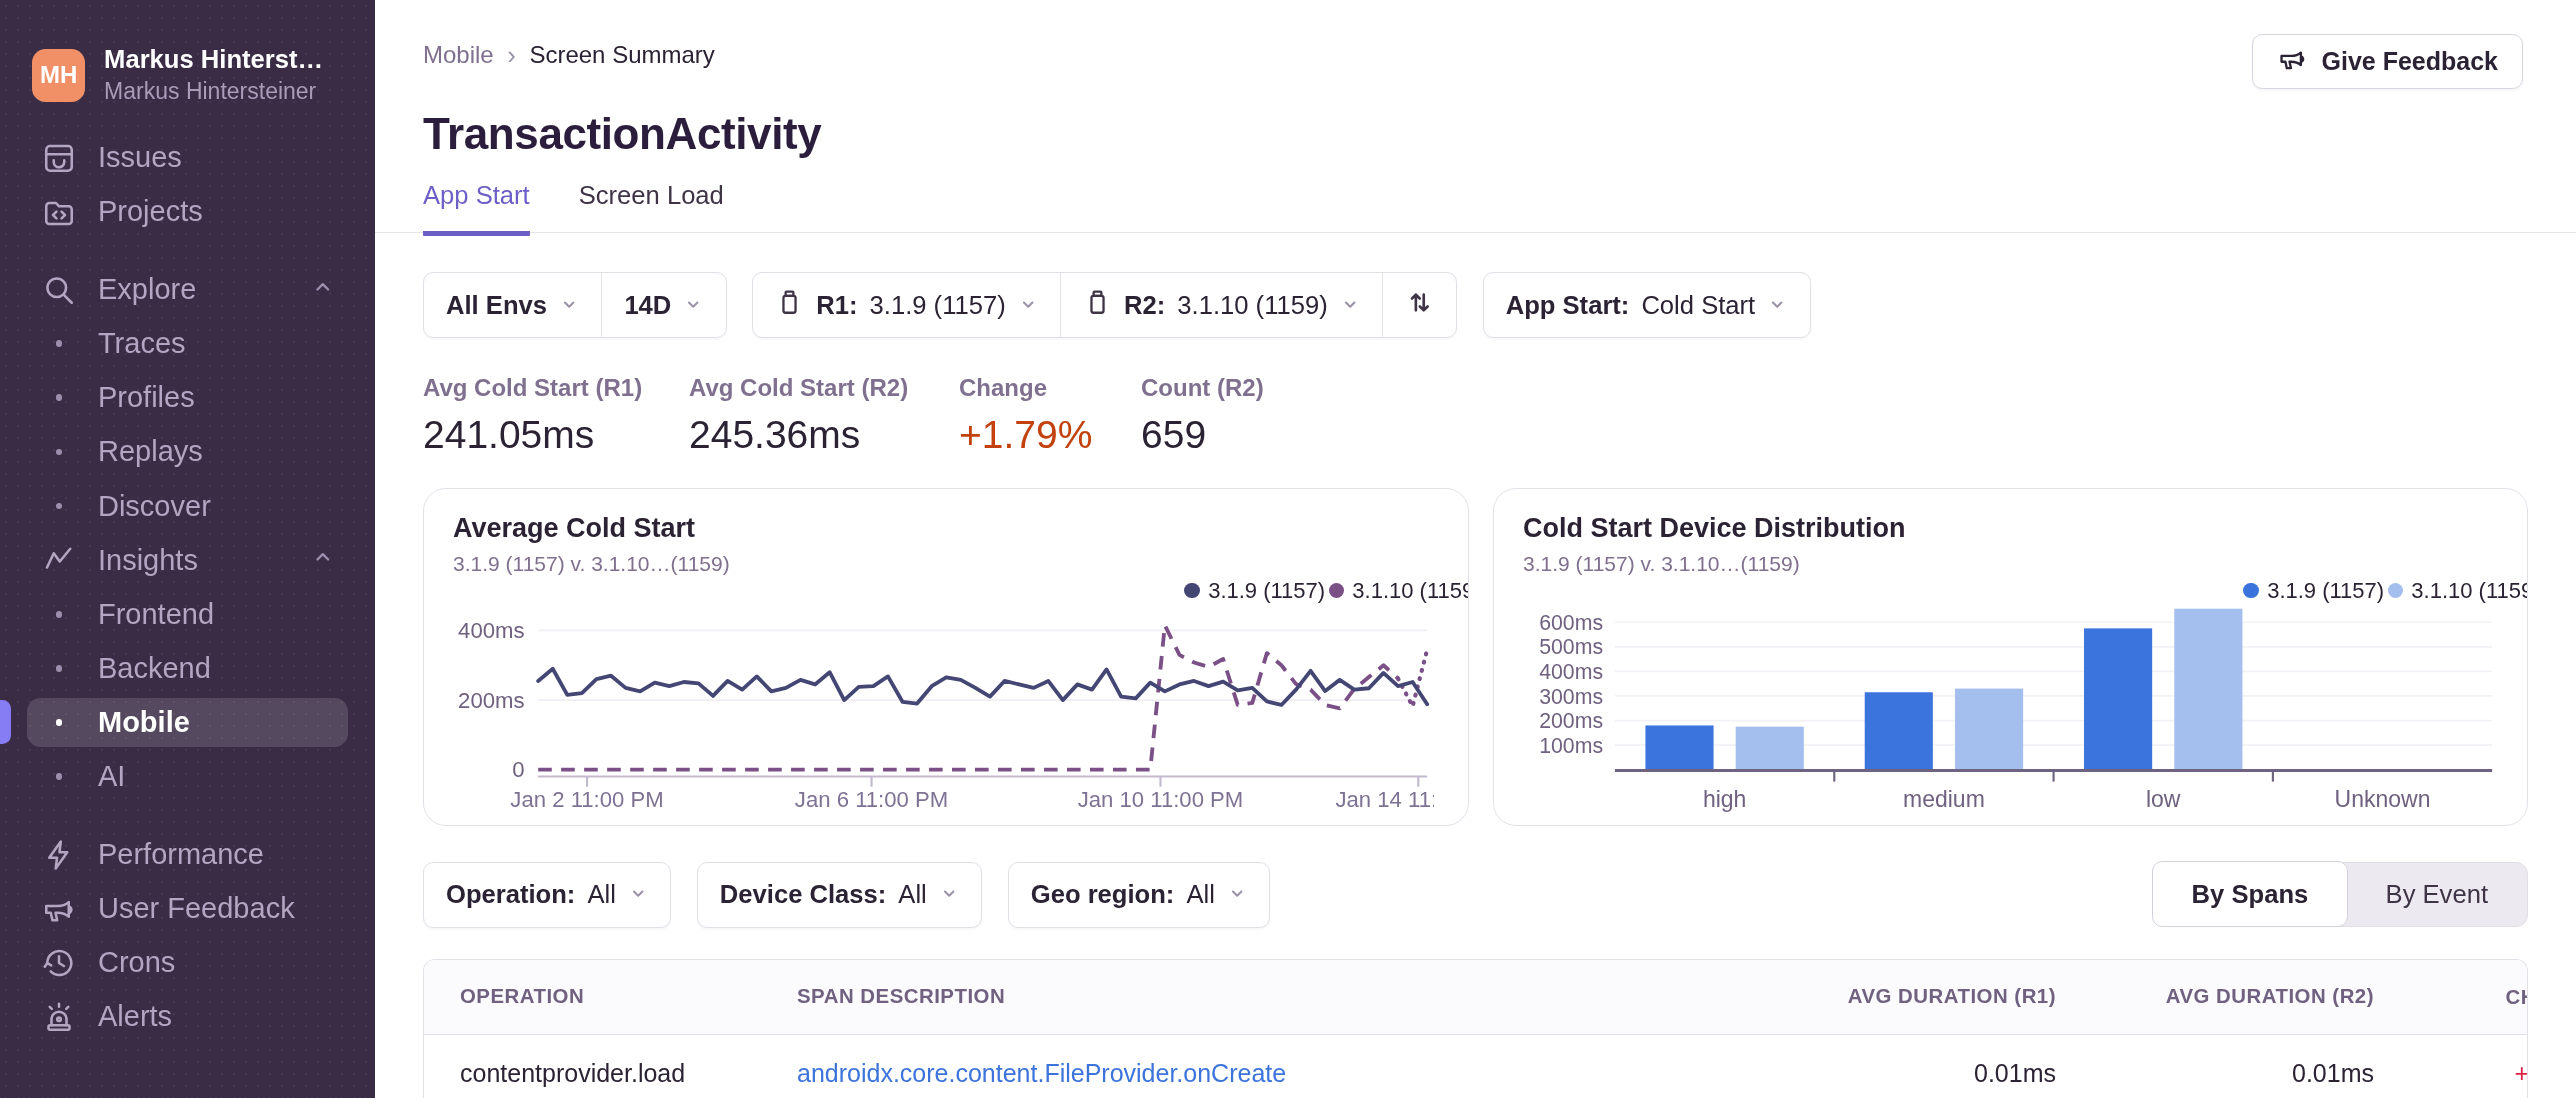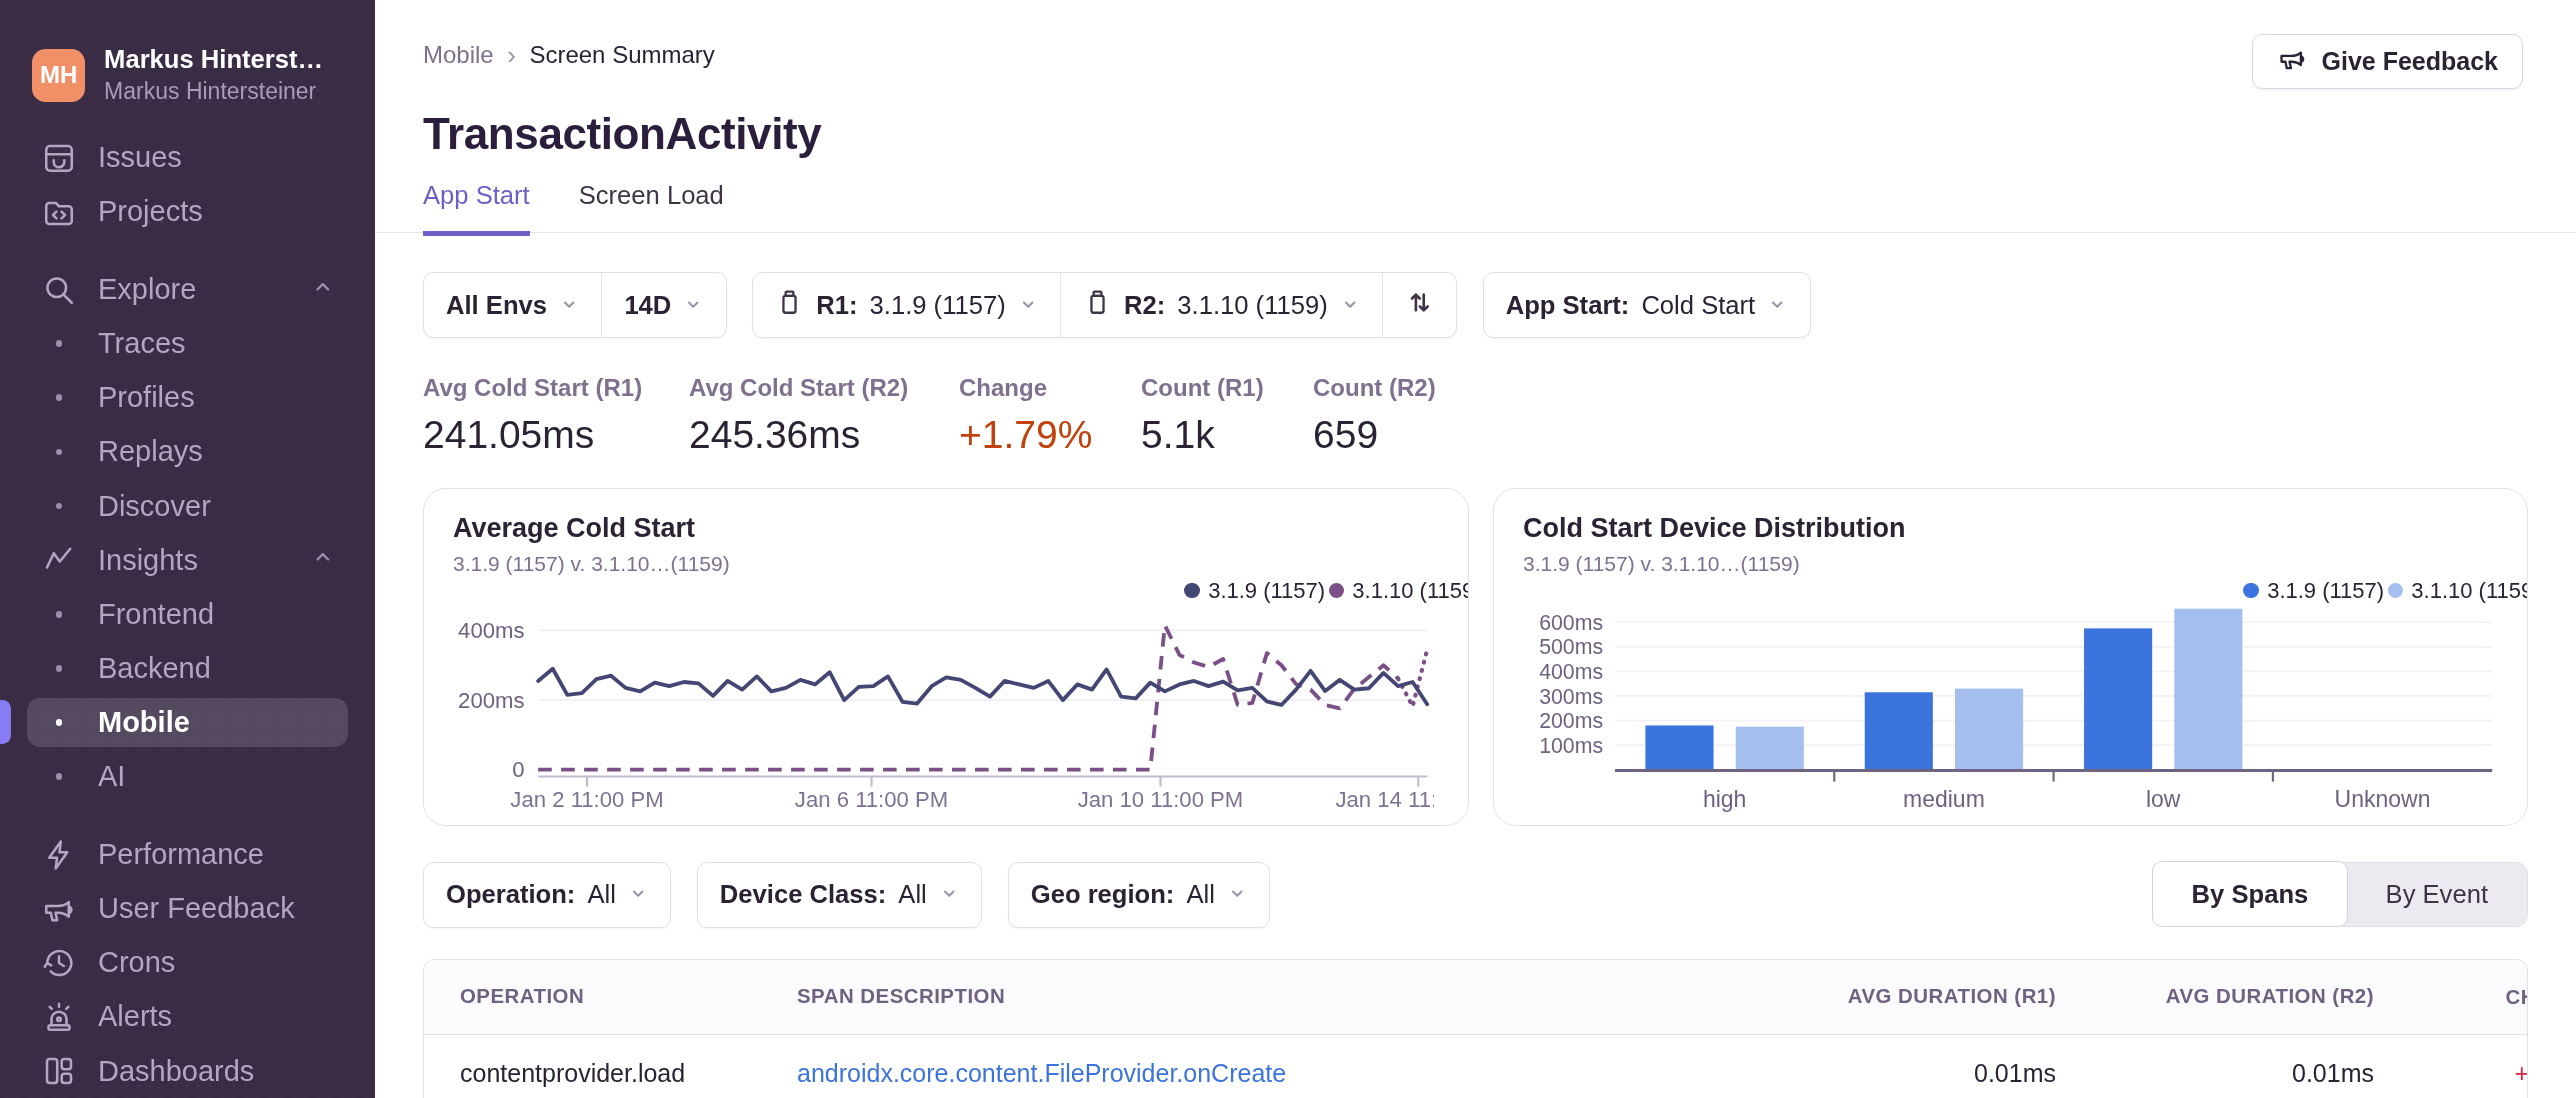--- a/index.html
+++ b/index.html
@@ -261,30 +261,20 @@
         <span class="ico">
             <svg viewBox="0 0 24 24">
               <path d="M7 17.5 v-4 a5 5 0 0 1 10 0 v4"></path>
               <rect x="5" y="17.5" width="14" height="3" rx="1"></rect>
               <path d="M12 3.2 v2 M5.8 5.2 l1.4 1.4 M18.2 5.2 l-1.4 1.4"></path>
               <circle cx="12" cy="13.5" r="1.2"></circle>
             </svg>
           </span>
         <span class="lbl">Alerts</span>
       </div>
-      <div class="nav-row">
-        <span class="ico">
-            <svg viewBox="0 0 24 24">
-              <rect x="4" y="4" width="6.8" height="16" rx="1.8"></rect>
-              <rect x="13.8" y="4" width="6.2" height="6.8" rx="1.8"></rect>
-              <rect x="13.8" y="13.8" width="6.2" height="6.2" rx="1.8"></rect>
-            </svg>
-          </span>
-        <span class="lbl">Dashboards</span>
-      </div>
 
     </nav>
   </aside>
 
   <main class="main">
     <div class="topbar">
       <div class="breadcrumb">
         <span class="crumb-link">Mobile</span>
         <span class="crumb-sep">›</span>
         <span class="crumb-current">Screen Summary</span>
@@ -370,24 +360,20 @@
           <div class="metric-label">Avg Cold Start (R1)</div>
           <div class="metric-value">241.05ms</div>
         </div>
         <div class="metric">
           <div class="metric-label">Avg Cold Start (R2)</div>
           <div class="metric-value">245.36ms</div>
         </div>
         <div class="metric">
           <div class="metric-label">Change</div>
           <div class="metric-value negative">+1.79%</div>
-        </div>
-        <div class="metric">
-          <div class="metric-label">Count (R1)</div>
-          <div class="metric-value">5.1k</div>
         </div>
         <div class="metric">
           <div class="metric-label">Count (R2)</div>
           <div class="metric-value">659</div>
         </div>
       </div>
 
       <div class="charts">
         <div class="card chart-card left">
           <div class="chart-title">Average Cold Start</div>

